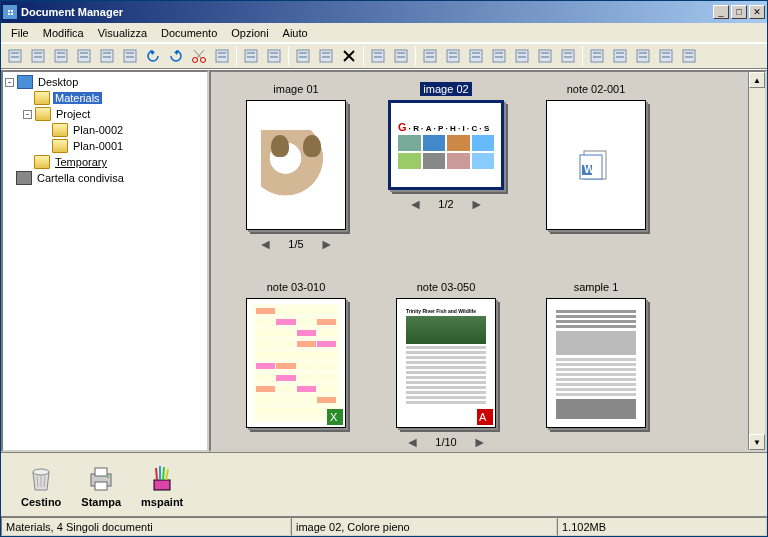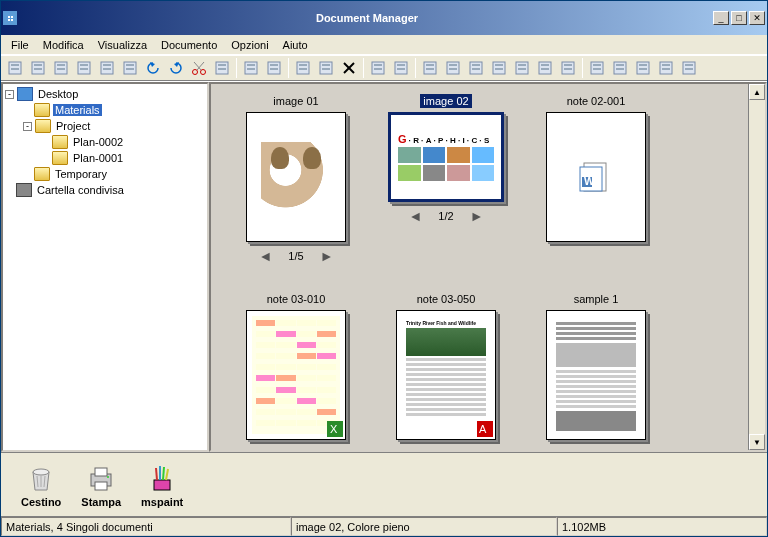--- a/index.html
+++ b/index.html
@@ -1,18 +1,18 @@
 <!DOCTYPE html>
 <html><head>
 <meta charset="utf-8">
 <style>
 * { box-sizing: border-box; margin: 0; padding: 0; font-family: "Tahoma", "MS Sans Serif", sans-serif; font-size: 11px; }
 body { background: #ece9d8; overflow: hidden; }
 .window { width: 768px; height: 537px; display: flex; flex-direction: column; border: 1px solid #003c74; }
-.titlebar { height: 34px; background: linear-gradient(to right, #0a246a, #a6caf0); color: #fff; display: flex; align-items: center; padding: 0 2px; text-align: center; }
+.titlebar { height: 22px; background: linear-gradient(to right, #0a246a, #a6caf0); color: #fff; display: flex; align-items: center; padding: 0 2px; }
 .titlebar .icon { width: 14px; height: 14px; background: #5b9bd5; margin-right: 4px; display: flex; align-items: center; justify-content: center; }
 .titlebar .icon::before { content:""; width:8px; height:8px; background: radial-gradient(circle at 3px 3px, #fff 1px, transparent 1px), radial-gradient(circle at 6px 3px, #fff 1px, transparent 1px), radial-gradient(circle at 3px 6px, #fff 1px, transparent 1px), radial-gradient(circle at 6px 6px, #fff 1px, transparent 1px); }
 .titlebar .title { font-weight: bold; flex: 1; }
 .win-btns { display: flex; gap: 2px; }
 .win-btn { width: 16px; height: 14px; background: #d4d0c8; border: 1px solid #fff; border-right-color:#404040; border-bottom-color:#404040; color:#000; font-size:9px; display:flex; align-items:center; justify-content:center; font-family: "Marlett", sans-serif; }
 .menubar { height: 20px; background: #ece9d8; display: flex; align-items: center; padding: 0 4px; gap: 2px; border-bottom: 1px solid #fff; }
 .menu-item { padding: 2px 6px; cursor: default; }
 .toolbar { height: 26px; background: #ece9d8; border-top: 1px solid #fff; border-bottom: 1px solid #808080; display: flex; align-items: center; padding: 0 3px; gap: 1px; }
 .tbtn { width: 22px; height: 22px; display:flex; align-items:center; justify-content:center; border:1px solid transparent; }
 .tsep { width:1px; height:20px; background:#808080; margin:0 2px; border-right:1px solid #fff; }
@@ -302,21 +302,21 @@
         <div class="tree-node" style="padding-left: 36px;">
           <span class="noexpand"></span>
           <span class="ticon folder-ico"></span>
           <span class="label">Plan-0002</span>
         </div>
         <div class="tree-node" style="padding-left: 36px;">
           <span class="noexpand"></span>
           <span class="ticon folder-ico"></span>
           <span class="label">Plan-0001</span>
         </div>
-        <div class="tree-node" style="padding-left: 18px;">
+        <div class="tree-node" style="padding-left: 18px; text-decoration: underline;">
           <span class="noexpand"></span>
           <span class="ticon folder-ico"></span>
           <span class="label">Temporary</span>
         </div>
         <div class="tree-node" style="padding-left: 0px;">
           <span class="noexpand"></span>
           <span class="ticon share-ico"></span>
           <span class="label">Cartella condivisa</span>
         </div>
       </div>

